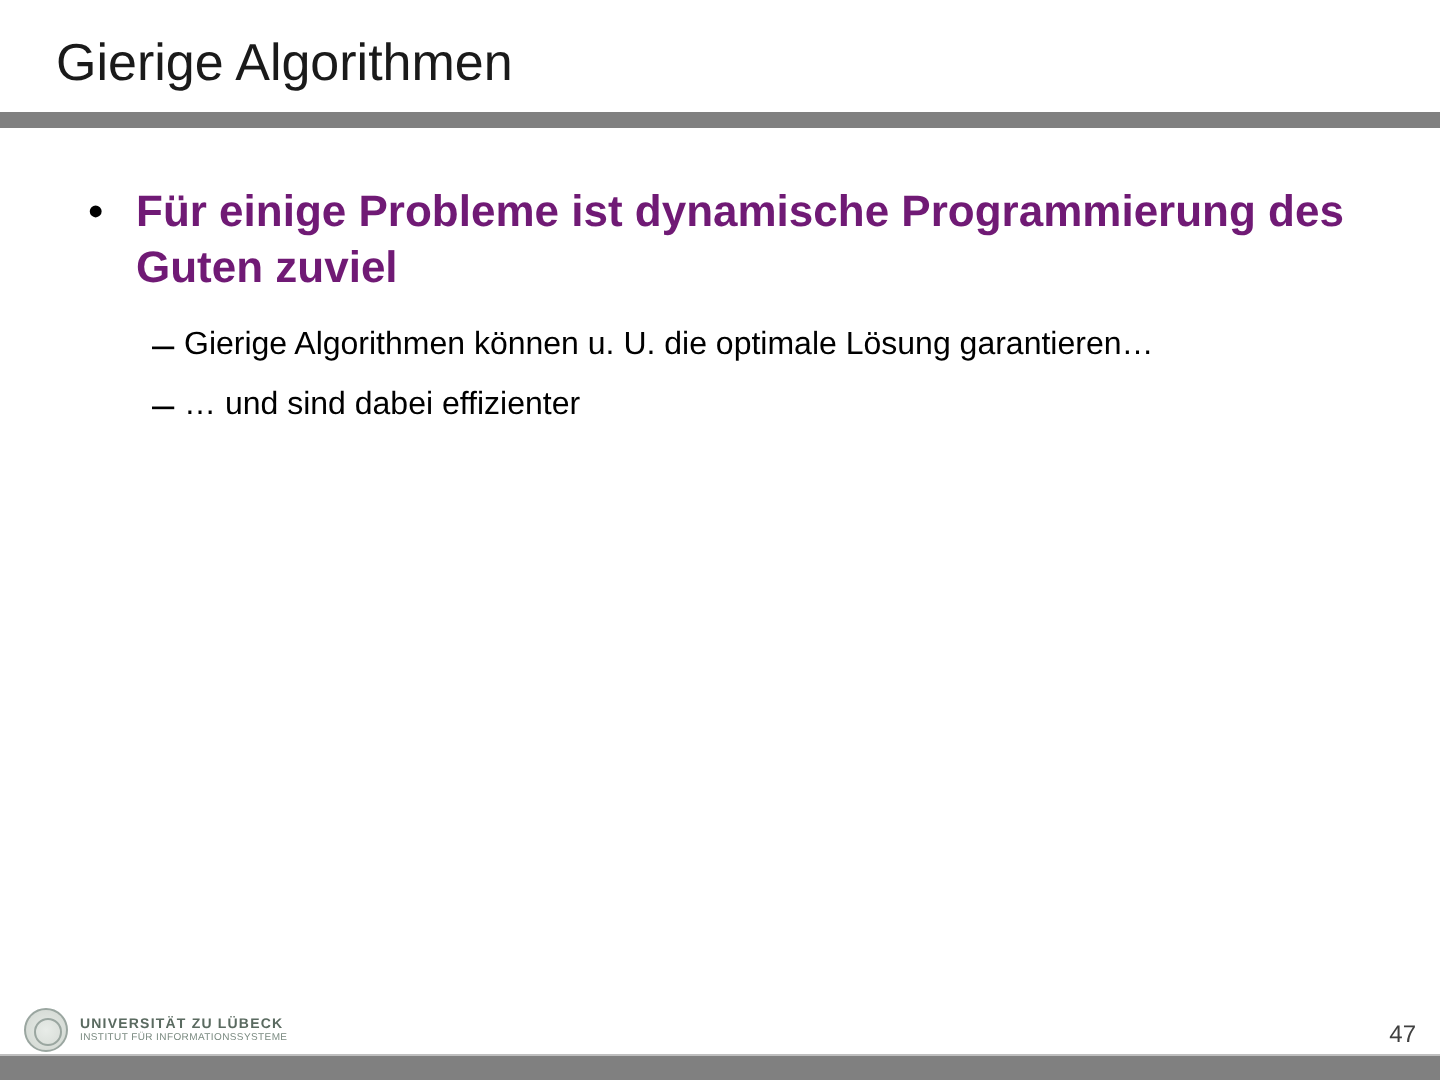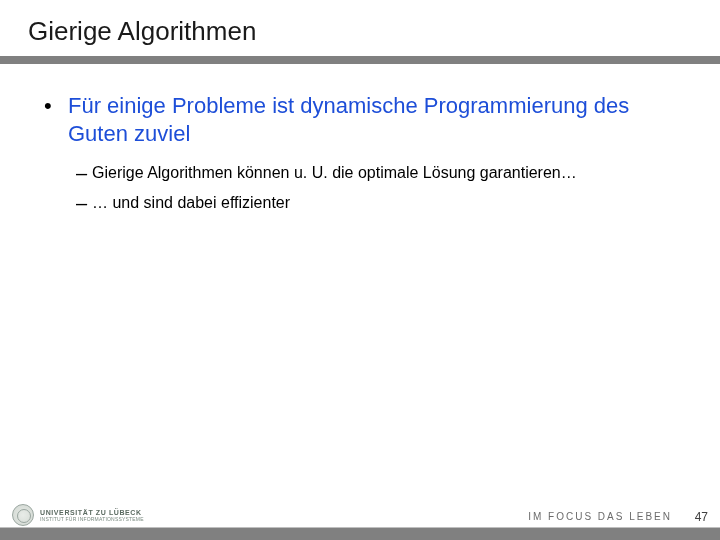--- a/index.html
+++ b/index.html
@@ -41,21 +41,22 @@
     font-size: 22px;
     line-height: 28px;
     margin-right: 12px;
     color: #000;
     width: 12px;
     flex: none;
   }
   .bullet-text {
     font-size: 22px;
     line-height: 28px;
-    color: #1d4ed8;
+    color: #701a75;
+    font-weight: bold;
   }
   .sub-list {
     margin-top: 12px;
     margin-left: 32px;
   }
   .sub-row {
     display: flex;
     align-items: flex-start;
     margin-bottom: 4px;
   }
@@ -182,19 +183,18 @@
     <div class="footer-line"></div>
 
     <div class="logo-block">
       <div class="seal"></div>
       <div class="uni-text">
         <div class="uni-line1">UNIVERSITÄT ZU LÜBECK</div>
         <div class="uni-line2">INSTITUT FÜR INFORMATIONSSYSTEME</div>
       </div>
     </div>
 
-    <div class="tagline">IM FOCUS DAS LEBEN</div>
     <div class="page-num">47</div>
 
     <div class="footer-bar"></div>
   </div>
 
 </div>
 
 </body></html>

